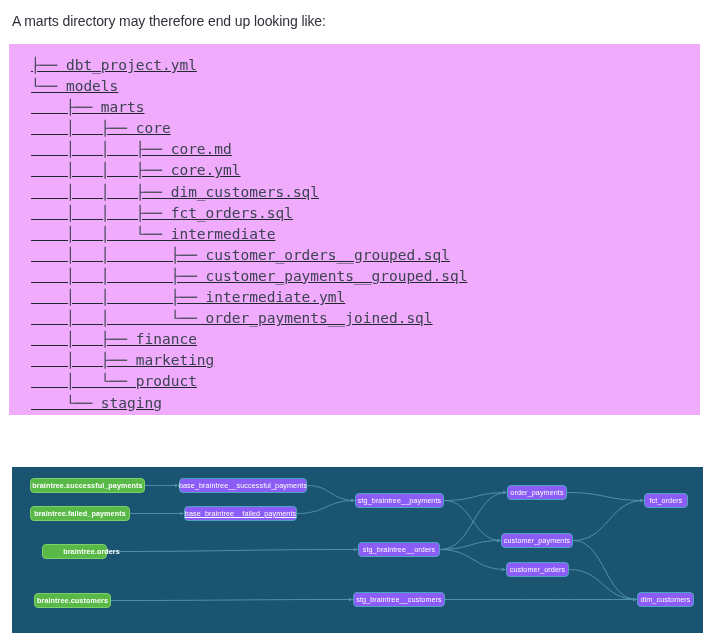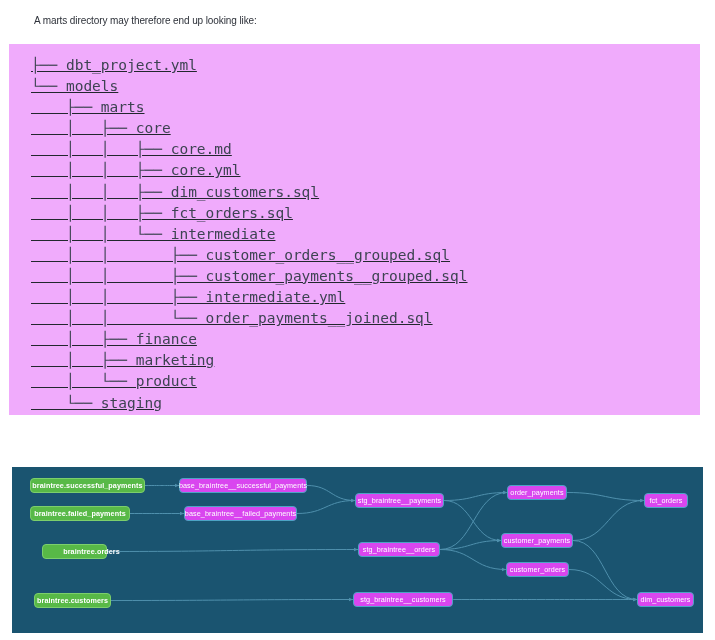--- a/index.html
+++ b/index.html
@@ -13,25 +13,24 @@
     font-family: "Liberation Sans", sans-serif;
     color: #22272e;
     overflow: hidden;
   }
   .page {
     position: relative;
     width: 715px;
     height: 640px;
   }
   .para {
-    font-size: 10px;
+    font-size: 14px;
     line-height: 18px;
     color: #2d3139;
     letter-spacing: -0.1px;
-    margin-left: 22px;
   }
   #intro-paragraph {
     position: absolute;
     left: 12px;
     top: 12px;
   }
   #dag-paragraph {
     position: absolute;
     left: 12px;
     top: 434px;
@@ -90,21 +89,21 @@
     white-space: nowrap;
     height: 15px;
     letter-spacing: 0.1px;
   }
   .dag-node.source {
     background: #58b947;
     border: 1px solid #7ccf6c;
     font-weight: bold;
   }
   .dag-node.model {
-    background: #d946ef;
+    background: #8b5cf6;
     border: 1px solid #4da3c4;
   }
 </style>
 </head>
 <body>
 
 <div class="page">
 
   <div class="para" id="intro-paragraph">A marts directory may therefore end up looking like:</div>
 
@@ -162,30 +161,30 @@
         </div>
         <div class="dag-node source" style="left: 30px; top: 77px; width: 65px; padding-left: 40px;">
           <span>braintree.orders</span>
         </div>
         <div class="dag-node source" style="left: 22px; top: 126px; width: 77px;">
           <span>braintree.customers</span>
         </div>
         <div class="dag-node model" style="left: 167px; top: 11px; width: 128px;">
           <span>base_braintree__successful_payments</span>
         </div>
-        <div class="dag-node model" style="left: 172px; top: 39px; width: 113px;">
+        <div class="dag-node model" style="left: 172px; top: 39px; width: 113px; text-decoration: underline;">
           <span>base_braintree__failed_payments</span>
         </div>
         <div class="dag-node model" style="left: 343px; top: 26px; width: 89px;">
           <span>stg_braintree__payments</span>
         </div>
         <div class="dag-node model" style="left: 346px; top: 75px; width: 82px;">
           <span>stg_braintree__orders</span>
         </div>
-        <div class="dag-node model" style="left: 341px; top: 125px; width: 100px;">
+        <div class="dag-node model" style="left: 341px; top: 125px; width: 92px;">
           <span>stg_braintree__customers</span>
         </div>
         <div class="dag-node model" style="left: 495px; top: 18px; width: 60px;">
           <span>order_payments</span>
         </div>
         <div class="dag-node model" style="left: 489px; top: 66px; width: 72px;">
           <span>customer_payments</span>
         </div>
         <div class="dag-node model" style="left: 494px; top: 95px; width: 63px;">
           <span>customer_orders</span>

